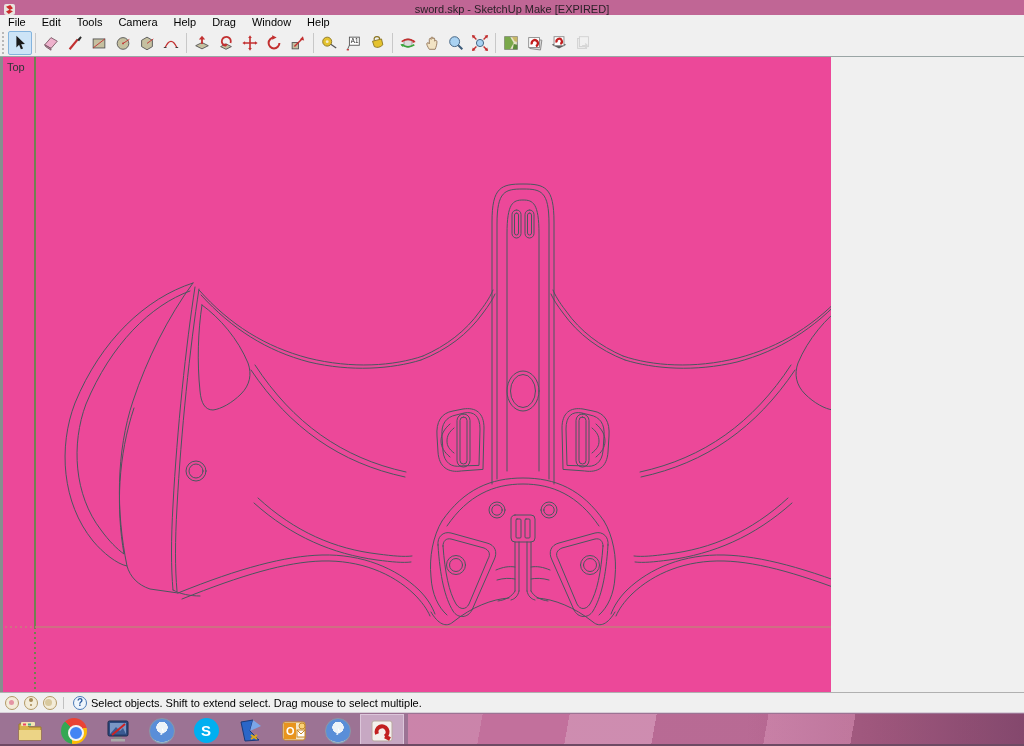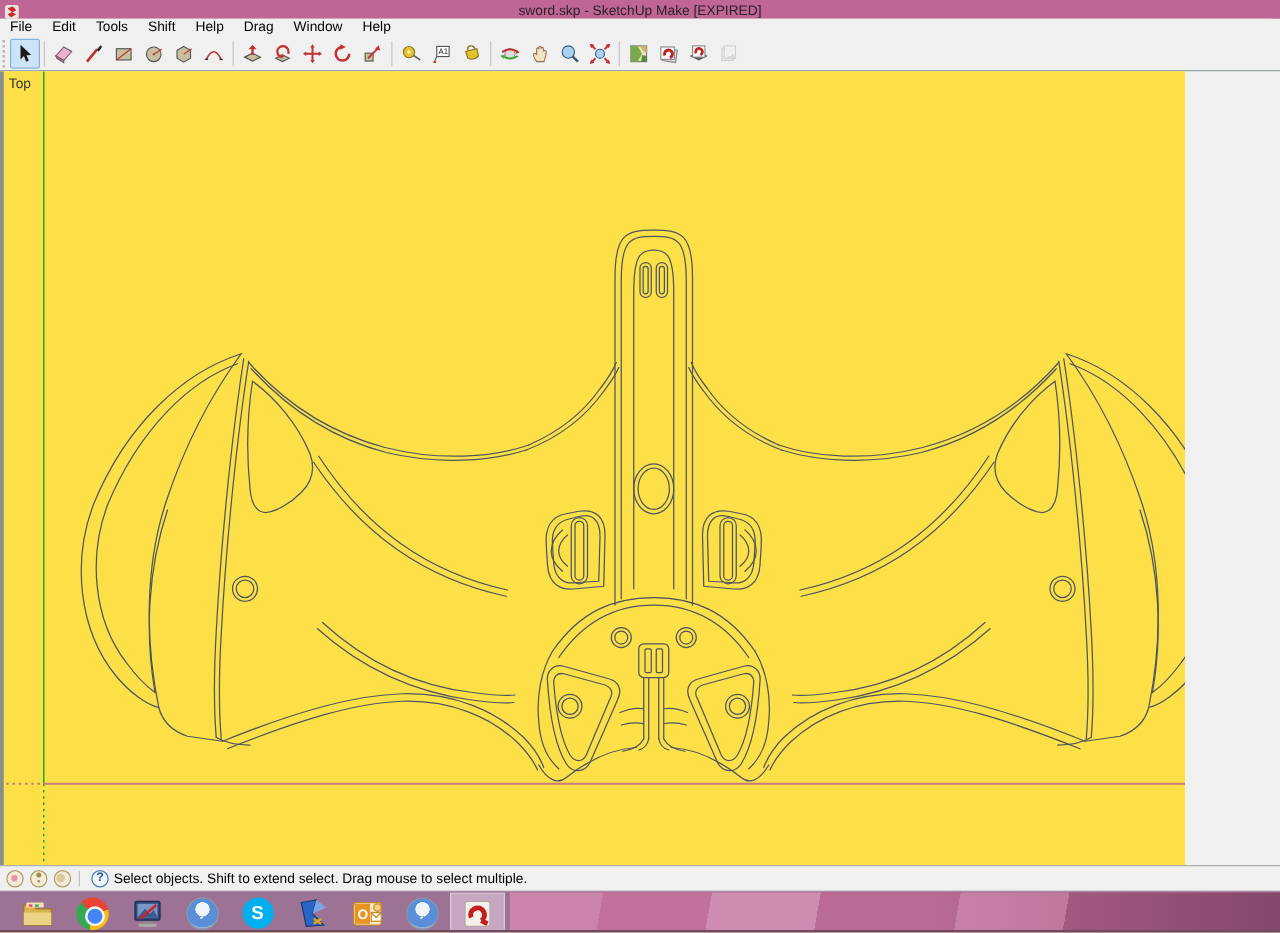--- a/index.html
+++ b/index.html
@@ -19,21 +19,21 @@
 
   
   .toolbar { position:absolute; left:0; top:29px; width:1024px; height:28px; background:#f0f0f0; border-bottom:1px solid #9aa5a5; display:flex; align-items:center; }
   .grip { width:4px; height:22px; margin:0 2px 0 2px; border-left:2px dotted #b8b8b8; }
   .tb { width:24px; height:24px; border:1px solid transparent; background:transparent; padding:0; display:flex; align-items:center; justify-content:center; }
   .tb.active { background:#cde4f7; border:1px solid #84b4de; border-radius:2px; }
   .tb svg { display:block; }
   .tsep { width:1px; height:20px; background:#c8c8c8; margin:0 3px; }
 
   
-  .viewport { position:absolute; left:0; top:57px; width:948px; height:635px; background:#fde047; overflow:hidden; }
+  .viewport { position:absolute; left:0; top:57px; width:831px; height:635px; background:#ec4899; overflow:hidden; }
   .vp-edge { position:absolute; left:0; top:0; width:3px; height:635px; background:#878e8e; }
   .vp-label { position:absolute; left:7px; top:4px; font-size:11px; color:#2e3438; }
   .vp-svg { position:absolute; left:0; top:0; }
 
   
   .statusbar { position:absolute; left:0; top:692px; width:1024px; height:20px; background:#f0f0f0; border-top:1px solid #b0b0b0; display:flex; align-items:center; font-size:11px; color:#000; }
   .sicon { width:14px; height:14px; border-radius:50%; margin-left:5px; position:relative; flex:0 0 auto; }
   .sicon.beige { background:#f3ecd9; border:1.5px solid #b39a66; }
   .sicon.beige i { position:absolute; left:3px; top:3px; width:5px; height:5px; border-radius:50%; }
   .sicon.geo i { background:#e494a4; }
@@ -70,21 +70,21 @@
 
 <div class="titlebar">
   <div class="app-icon"></div>
   <div class="title-text">sword.skp - SketchUp Make [EXPIRED]</div>
 </div>
 
 <div class="menubar">
   <span class="menu-item">File</span>
   <span class="menu-item">Edit</span>
   <span class="menu-item">Tools</span>
-  <span class="menu-item">Shift</span>
+  <span class="menu-item">Camera</span>
   <span class="menu-item">Help</span>
   <span class="menu-item">Drag</span>
   <span class="menu-item">Window</span>
   <span class="menu-item">Help</span>
 </div>
 
 <div class="toolbar">
   <div class="grip"></div>
 
   <button class="tb active" title="Select">

